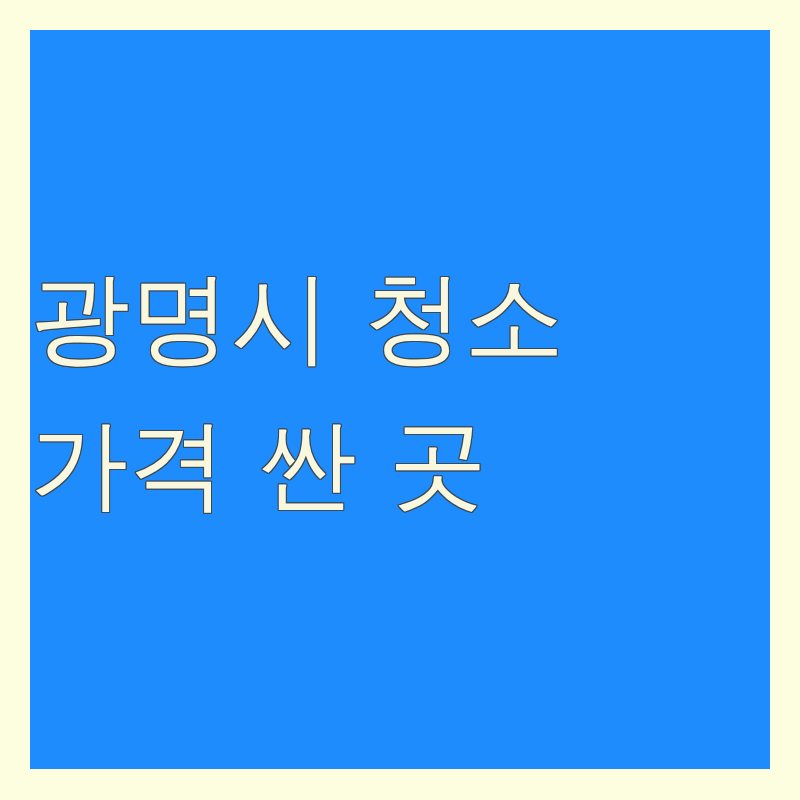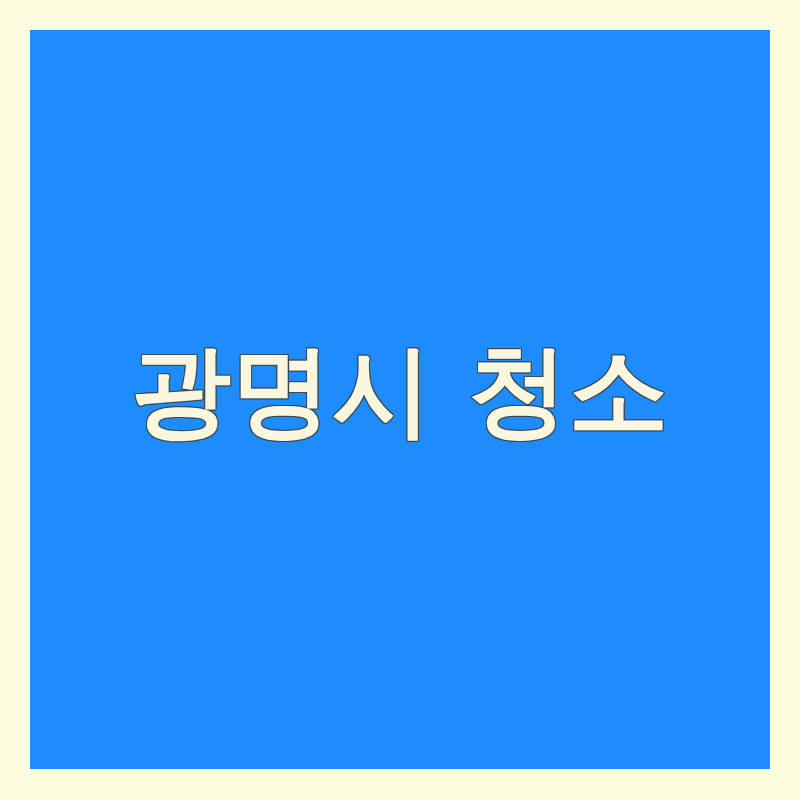--- a/index.html
+++ b/index.html
@@ -41,23 +41,23 @@
     display: flex;
     flex-direction: column;
     align-items: center;
     justify-content: center;
     margin-top: -18px;
   }
 
   .headline-line {
     display: block;
     width: 100%;
-    text-align: center;
+    text-align: left;
     font-family: "DejaVu Sans", "Liberation Sans", sans-serif;
-    font-weight: 700;
+    font-weight: 400;
     font-size: 98px;
     line-height: 146px;
     height: 146px;
     letter-spacing: 0.5px;
     color: #faf7df;
     white-space: nowrap;
     -webkit-text-stroke: 1.6px #3a4a57;
     paint-order: stroke fill;
     text-shadow:
        1px 0   0 #3a4a57,
@@ -78,19 +78,20 @@
 <body>
 
 <div id="poster-canvas">
 
   <div id="poster-panel">
 
     <div id="headline-block">
 
       <span class="headline-line headline-line-1">광명시 청소</span>
 
+      <span class="headline-line headline-line-2">가격 싼 곳</span>
 
 
     </div>
 
   </div>
 
 </div>
 
 </body></html>

